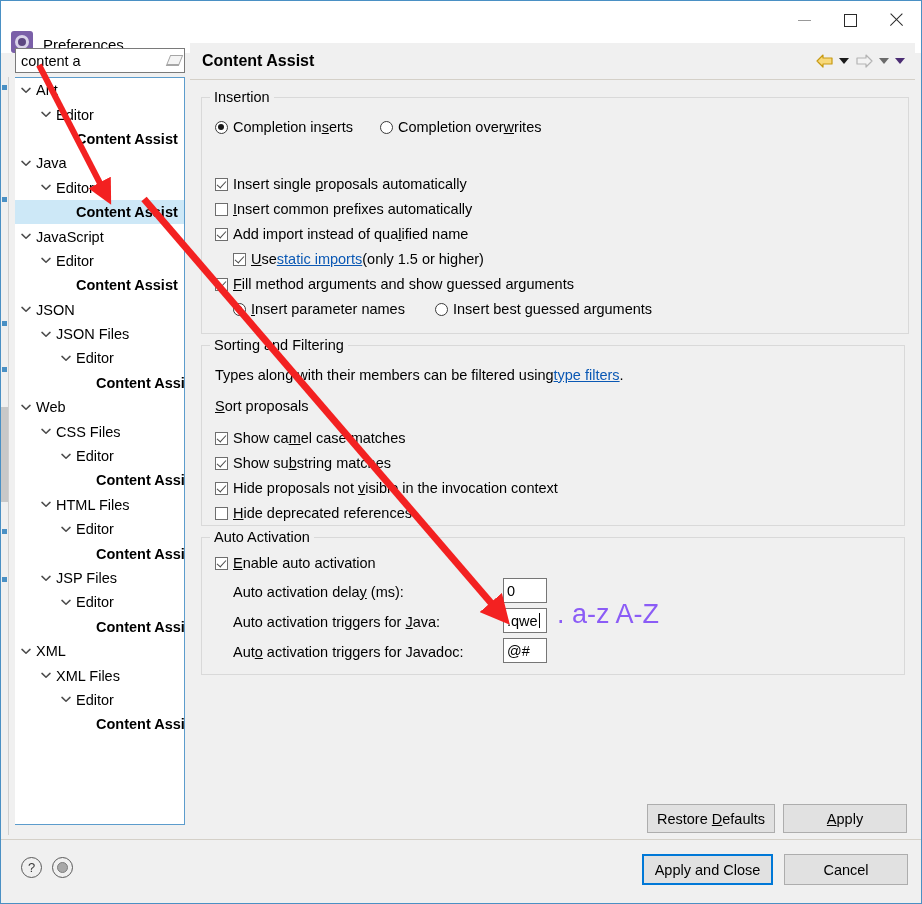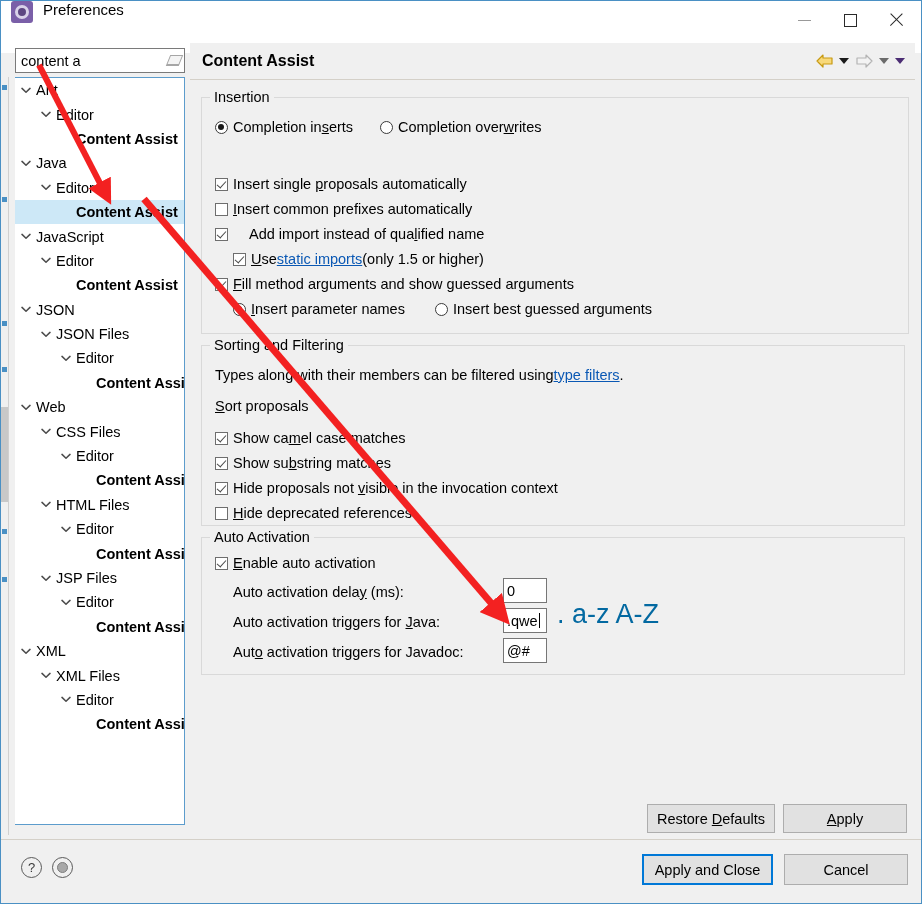--- a/index.html
+++ b/index.html
@@ -17,21 +17,21 @@
     box-sizing: border-box;
     overflow: hidden;
   }
 
   
   #titlebar {
     position: absolute; left: 0; top: 0;
     width: 920px; height: 52px;
     background: #ffffff;
     box-sizing: border-box;
-    display: flex; align-items: flex-start;
+    display: flex; align-items: flex-end;
   }
   #app-icon {
     width: 22px; height: 22px; margin-left: 10px;
     border-radius: 3px;
     background: #7a5fa8;
     display: flex; align-items: center; justify-content: center;
     flex: none;
   }
   #app-icon .gear {
     width: 14px; height: 14px; border-radius: 50%;
@@ -265,21 +265,21 @@
     border: 1.4px solid #5a5a5a; box-sizing: border-box;
     display: flex; align-items: center; justify-content: center;
     font-size: 13px; color: #3a3a3a;
   }
   .circ-ico .dot { width: 11px; height: 11px; border-radius: 50%; background: #a8a8a8; border: 1px solid #7d7d7d; box-sizing: border-box; }
 
   
   #annot { position: absolute; left: 0; top: 0; width: 922px; height: 904px; pointer-events: none; }
   #annot-text {
     position: absolute; left: 556px; top: 598px;
-    font-size: 27px; color: #0369a1;
+    font-size: 27px; color: #8b5cf6;
     font-family: "Liberation Sans", sans-serif;
     white-space: nowrap;
   }
 </style>
 </head>
 <body>
 
 <div id="root">
 
   <div id="titlebar">
@@ -554,21 +554,21 @@
       </div>
 
       <div class="row" style="position:absolute; left:13px; top:78px;">
         <span class="cbox checked"></span>
         <span>Insert single <span style="text-decoration:underline">p</span>roposals automatically</span>
       </div>
       <div class="row" style="position:absolute; left:13px; top:103px;">
         <span class="cbox"></span>
         <span><span style="text-decoration:underline">I</span>nsert common prefixes automatically</span>
       </div>
-      <div class="row" style="position:absolute; left:13px; top:128px;gap:16px;">
+      <div class="row" style="position:absolute; left:13px; top:128px;">
         <span class="cbox checked"></span>
         <span>Add import instead of qua<span style="text-decoration:underline">l</span>ified name</span>
       </div>
       <div class="row" style="position:absolute; left:31px; top:153px;">
         <span class="cbox checked"></span>
         <span class="u" style="text-decoration:none"><span style="text-decoration:underline">U</span>se </span>
         <span class="link">static imports</span>
         <span> (only 1.5 or higher)</span>
       </div>
       <div class="row" style="position:absolute; left:13px; top:178px;">

